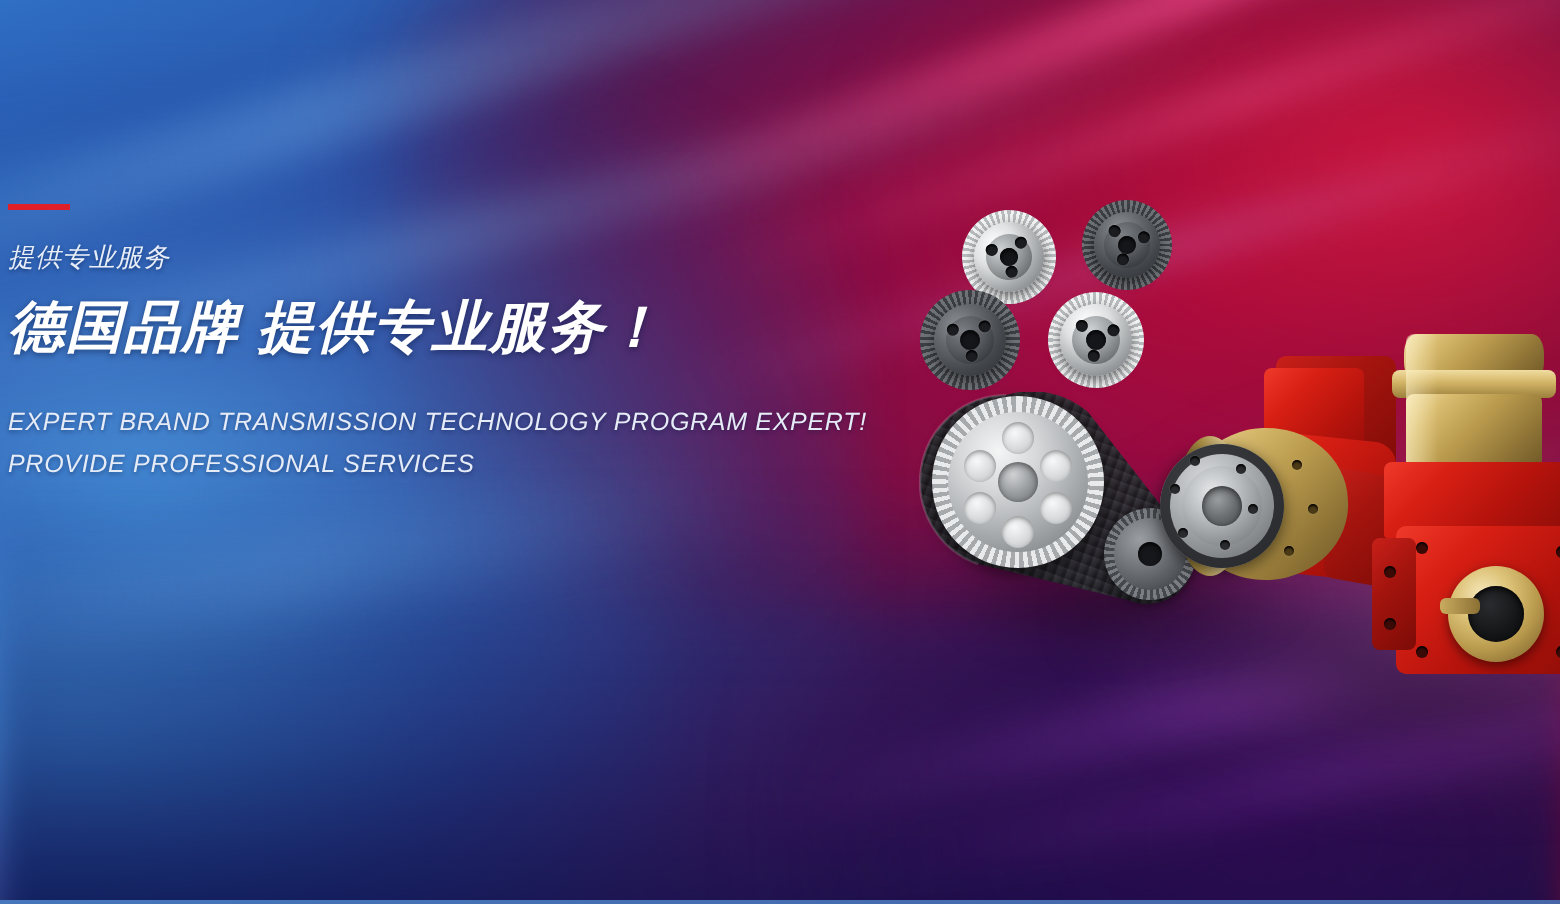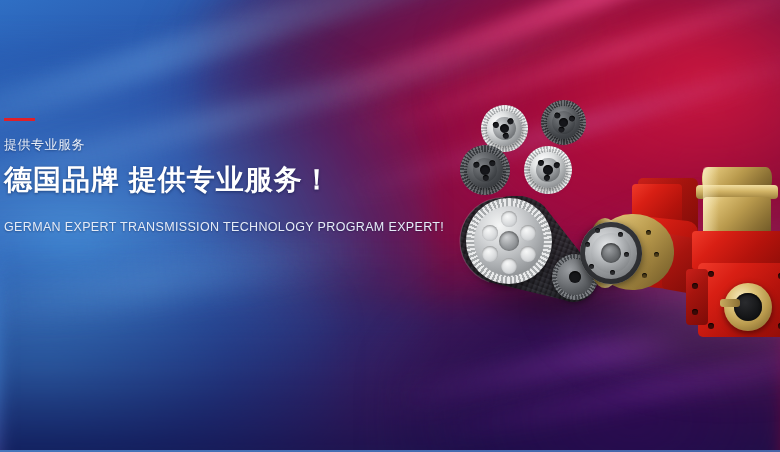--- a/index.html
+++ b/index.html
@@ -136,23 +136,24 @@
   
   .bottom-rule{
     position:absolute; left:0; right:0; bottom:0;
     height:2px;
     background:linear-gradient(90deg,#4b7fc4 0%,#4a78bd 45%,#4a6fb2 100%);
     opacity:.9;
   }
 
   
   .copy{
-    position:absolute; left:4px; top:118px;
+    position:absolute; left:4px; top:102px;
     width:430px;
     z-index:40;
+    font-style:italic;
   }
   .accent-rule{
     width:31px; height:3px;
     background:#e02028;
     margin-bottom:17px;
   }
   .kicker{
     font-size:13px;
     color:#e8eef8;
     letter-spacing:.5px;
@@ -497,17 +498,18 @@
       <div class="gb-bolt-sq" style="left:6px;  top:118px;"></div>
       <div class="gb-bolt-sq" style="left:6px;  top:144px;"></div>
     </div>
 
   </div>
 
   <div class="copy">
     <div class="accent-rule"></div>
     <div class="kicker">提供专业服务</div>
     <div class="headline">德国品牌 提供专业服务！</div>
-    <div class="sub-en">GERMAN EXPERT TRANSMISSION TECHNOLOGY PROGRAM EXPERT!</div>
+    <div class="sub-en">EXPERT BRAND TRANSMISSION TECHNOLOGY PROGRAM EXPERT!</div>
+    <div class="sub-en">PROVIDE PROFESSIONAL SERVICES</div>
   </div>
 
   <div class="bottom-rule"></div>
 </div>
 
 </body></html>

